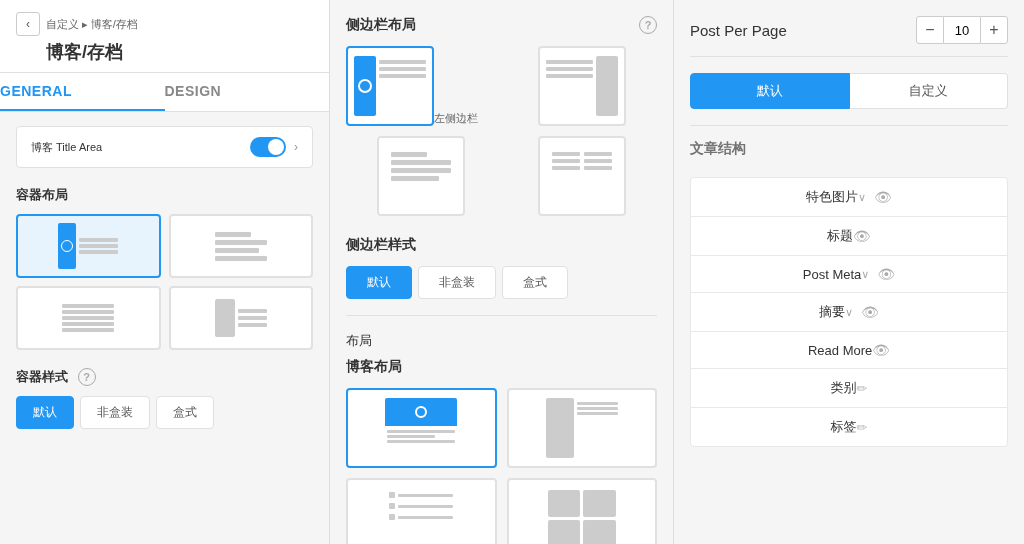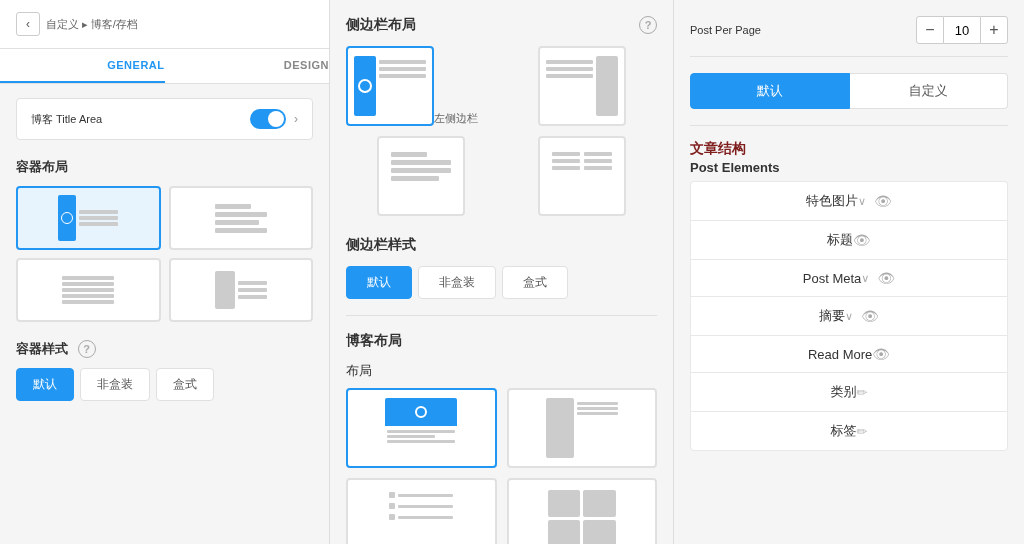--- a/index.html
+++ b/index.html
@@ -62,23 +62,23 @@
       margin-left: 30px;
     }
 
     .tab-bar {
       display: flex;
       background: #fff;
       border-bottom: 1px solid #e0e0e0;
     }
     .tab-item {
       flex: 1;
-      text-align: right;
+      text-align: left;
       padding: 10px 0;
-      font-size: 11px;
+      font-size: 14px;
       font-weight: 600;
       color: #888;
       letter-spacing: 0.5px;
       cursor: pointer;
       border-bottom: 2px solid transparent;
     }
     .tab-item.active {
       color: #2196f3;
       border-bottom: 2px solid #2196f3;
     }
@@ -391,21 +391,21 @@
       background: #f5f5f5;
     }
     .right-content { padding: 16px; }
 
     
     .ppp-row {
       display: flex; align-items: center; justify-content: space-between;
       margin-bottom: 16px; padding-bottom: 12px;
       border-bottom: 1px solid #e0e0e0;
     }
-    .ppp-label { font-size: 11px; color: #333; font-weight: 500; }
+    .ppp-label { font-size: 15px; color: #333; font-weight: 500; }
     .ppp-control {
       display: flex; align-items: center; gap: 0;
     }
     .ppp-btn {
       width: 28px; height: 28px;
       border: 1px solid #ccc;
       background: #fff;
       display: flex; align-items: center; justify-content: center;
       cursor: pointer; font-size: 16px; color: #555;
     }
@@ -428,21 +428,21 @@
       flex: 1; padding: 8px 0; text-align: center;
       border: 1px solid #e0e0e0;
       background: #fff; font-size: 13px; color: #555; cursor: pointer;
     }
     .cw-btn:first-child { border-radius: 4px 0 0 4px; }
     .cw-btn:last-child { border-radius: 0 4px 4px 0; border-left: none; }
     .cw-btn.active { background: #2196f3; color: #fff; border-color: #2196f3; }
 
     
     .article-struct-title {
-      font-size: 14px; font-weight: 600; color: #7f1d1d; margin-bottom: 2px;
+      font-size: 14px; font-weight: 600; color: #737373; margin-bottom: 19px;
     }
     .post-elements-title {
       font-size: 13px; font-weight: 600; color: #333; margin-bottom: 6px;
     }
 
     .pe-row {
       display: flex; align-items: center; justify-content: center;
       padding: 10px 12px;
       background: #fff;
       border: 1px solid #e8e8e8;
@@ -458,20 +458,21 @@
   </style>
 </head>
 <body>
 
 <div class="panel" id="panel-left">
   <div class="left-header">
     <div class="breadcrumb-row">
       <div class="back-arrow">‹</div>
       <span class="breadcrumb-text">自定义 ▸ 博客/存档</span>
     </div>
+    <div class="panel-title">博客/存档</div>
   </div>
 
   <div class="tab-bar">
     <div class="tab-item active">GENERAL</div>
     <div class="tab-item">DESIGN</div>
   </div>
 
   <div class="left-content">
     <div class="toggle-row">
       <span class="toggle-label">博客 Title Area</span>
@@ -607,26 +608,26 @@
       <span>侧边栏样式</span>
     </div>
     <div class="mid-style-buttons">
       <button class="mid-style-btn active">默认</button>
       <button class="mid-style-btn">非盒装</button>
       <button class="mid-style-btn">盒式</button>
     </div>
 
     <div class="mid-divider"></div>
 
+    <div class="mid-section-title" style="font-size:13px;font-weight:400;margin-bottom:8px;">
+      <span>布局</span>
+    </div>
+
     <div class="mid-section-title">
       <span>博客布局</span>
-    </div>
-
-    <div class="mid-section-title" style="font-size:13px;font-weight:400;margin-bottom:8px;">
-      <span>布局</span>
     </div>
 
     <div class="blog-layout-grid">
 
       <div class="blog-layout-option selected">
         <div class="blo-full">
           <div class="img-bar">
               <div class="globe-sm"></div>
             </div>
           <div class="lines">
@@ -692,21 +693,20 @@
     <div class="content-width-section">
       <div class="cw-buttons">
         <button class="cw-btn active">默认</button>
         <button class="cw-btn">自定义</button>
       </div>
     </div>
 
     <div style="height:1px;background:#e0e0e0;margin-bottom:14px;"></div>
 
     <div class="article-struct-title">文章结构</div>
-    <div class="post-elements-title">Post Elements</div>
 
     <div>
 
       <div class="pe-row" style="border-radius:4px 4px 0 0;">
         <span class="pe-row-label">特色图片</span>
         <div class="pe-row-right">
           <span class="pe-chevron">∨</span>
           <span class="pe-eye">👁</span>
         </div>
       </div>

